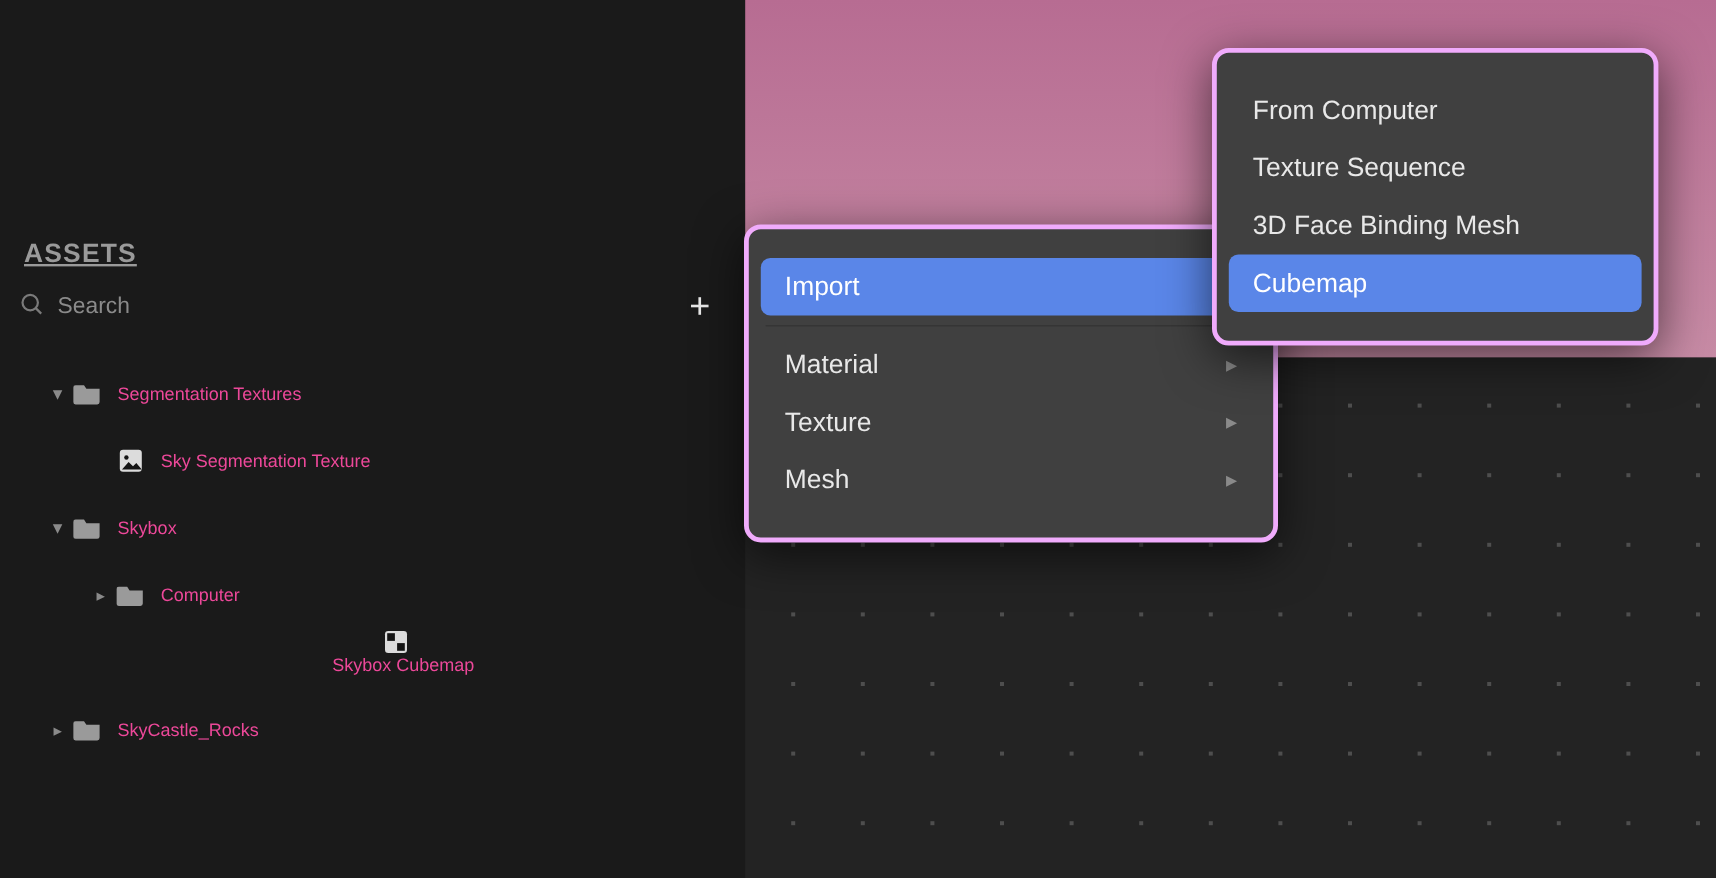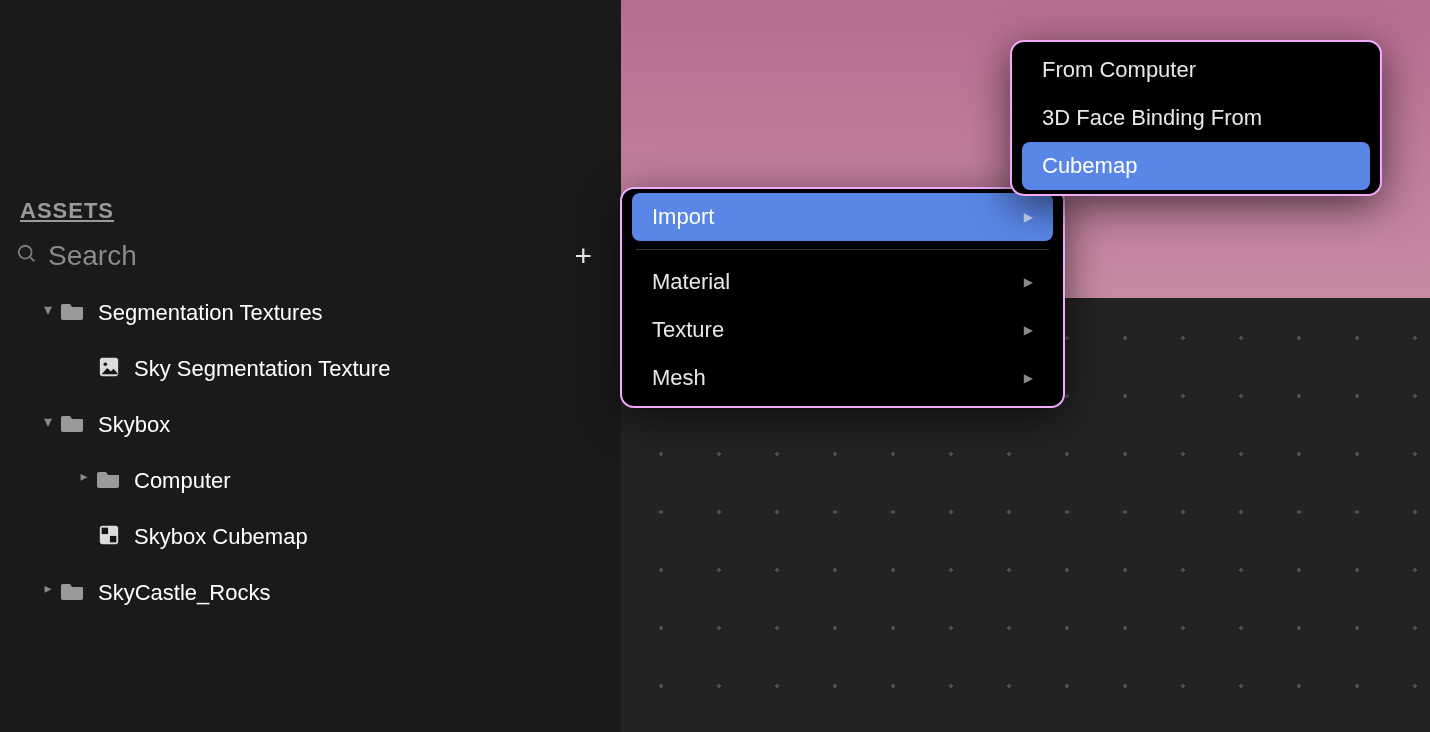--- a/index.html
+++ b/index.html
@@ -40,44 +40,44 @@
     display: flex;
     align-items: center;
     height: 40px;
   }
   .search-icon svg { width: 22px; height: 22px; stroke: #7a7a7a; fill: none; stroke-width: 2; }
   .search-input {
     flex: 1;
     background: transparent;
     border: none;
     color: #fca5a5;
-    font-size: 28px;
+    font-size: 19px;
     margin-left: 10px;
     outline: none;
   }
   .search-input::placeholder { color: #8a8a8a; }
   .plus-icon {
     font-size: 30px;
     color: #e8e8e8;
     cursor: pointer;
     padding: 0 4px;
   }
 
   .tree {
     position: absolute;
     top: 300px;
     left: 36px;
     right: 20px;
   }
   .tree-row {
     display: flex;
-    align-items: flex-start;
+    align-items: center;
     height: 56px;
-    font-size: 22px;
-    color: #ffffff;
+    font-size: 15px;
+    color: #ec4899;
     cursor: pointer;
   }
   .chev {
     width: 24px;
     display: inline-flex;
     justify-content: center;
     color: #8a8a8a;
     font-size: 14px;
   }
   .chev.down::before { content: "▾"; font-size: 16px; }
@@ -87,21 +87,21 @@
     width: 26px; height: 22px;
     margin-right: 12px;
     display: inline-flex;
     align-items: center;
     justify-content: center;
   }
   .folder-icon svg { width: 24px; height: 20px; fill: #9a9a9a; }
   .asset-icon svg { width: 22px; height: 22px; fill: #dcdcdc; }
   .cubemap-icon svg { width: 22px; height: 22px; }
   .indent-1 { padding-left: 36px; }
-  .indent-2 { padding-left: 36px; }
+  .indent-2 { padding-left: 36px; flex-direction: column; }
 
   
   .viewport {
     position: absolute;
     left: 621px;
     top: 0;
     right: 0;
     height: 298px;
     background: linear-gradient(180deg, #b76c92 0%, #c78ba5 100%);
   }
@@ -113,24 +113,24 @@
     bottom: 0;
     background: #232323;
     background-image: radial-gradient(circle, #4e4e4e 2px, transparent 2px);
     background-size: 58px 58px;
     background-position: 11px 11px;
   }
 
   
   .menu {
     position: absolute;
-    background: #000000;
-    border: 2px solid #f0abfc;
+    background: #404040;
+    border: 4px solid #f0abfc;
     border-radius: 14px;
-    padding: 4px 10px;
+    padding: 24px 10px;
     box-shadow: 0 10px 40px rgba(0,0,0,0.6);
   }
   .menu-1 {
     left: 620px;
     top: 187px;
     width: 445px;
   }
   .menu-2 {
     left: 1010px;
     top: 40px;
@@ -272,18 +272,21 @@
     <span>Mesh</span>
     <span class="menu-arrow">▶</span>
   </div>
 </div>
 
 <div class="menu menu-2">
   <div class="menu-item">
     <span>From Computer</span>
   </div>
   <div class="menu-item">
-    <span>3D Face Binding From</span>
+    <span>Texture Sequence</span>
+  </div>
+  <div class="menu-item">
+    <span>3D Face Binding Mesh</span>
   </div>
   <div class="menu-item highlight">
     <span>Cubemap</span>
   </div>
 </div>
 
 </body></html>

